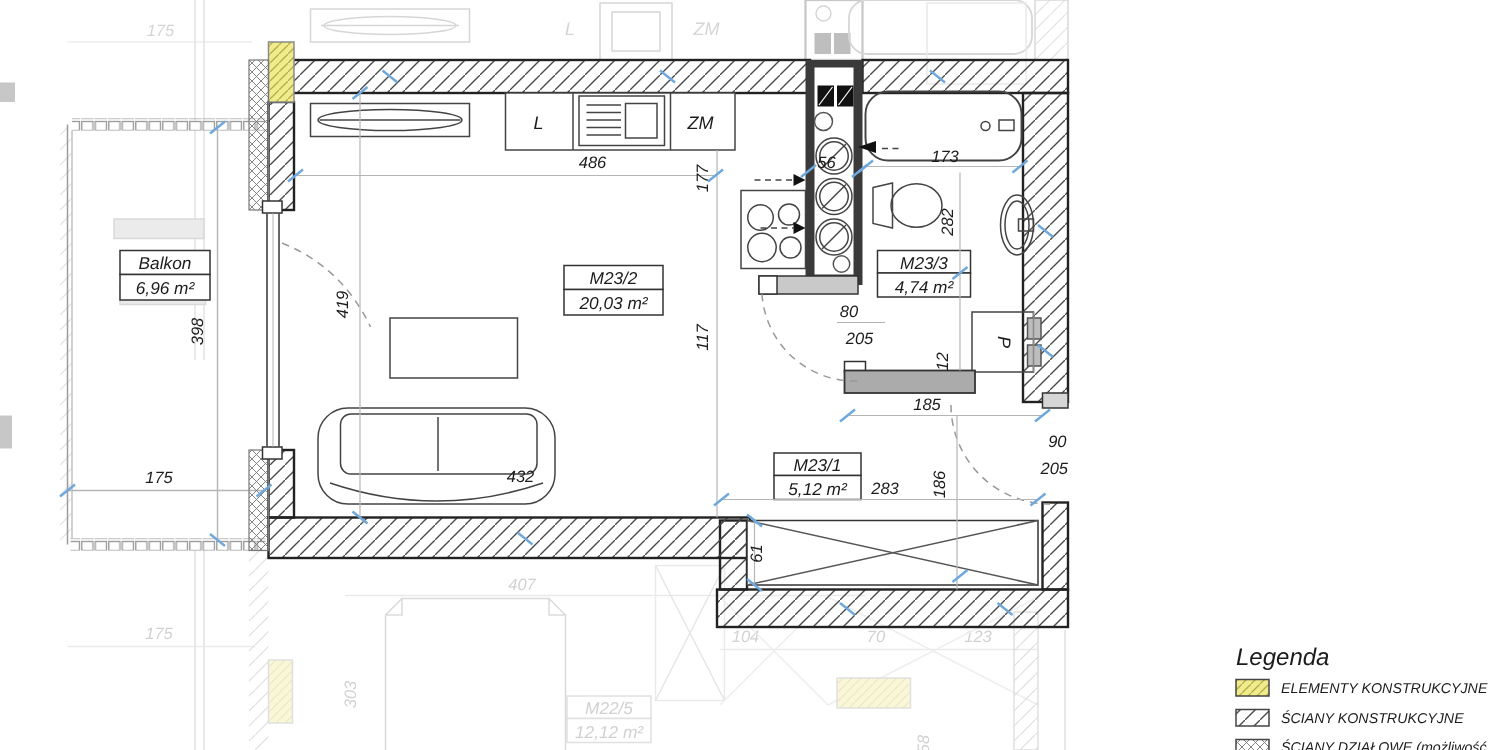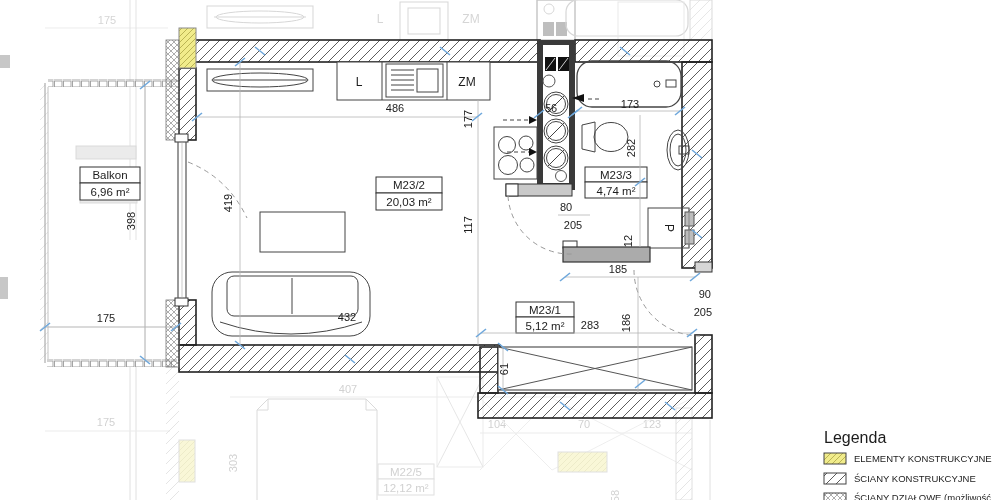--- a/index.html
+++ b/index.html
@@ -1,17 +1,17 @@
 <!DOCTYPE html>
 <html><head>
 <meta charset="utf-8">
 <style>
   html,body{margin:0;padding:0;background:#fff;}
   .stage{position:relative;width:1000px;height:500px;background:#ffffff;overflow:hidden;
-         font-family:"Liberation Sans", sans-serif;}
+         font-family:"Liberation Sans", sans-serif;font-style:italic;}
   svg{display:block}
   text{font-family:"Liberation Sans", sans-serif;fill:#1c1c1c;}
   .dim{font-size:11px;}
   .lbl{font-size:11.5px;}
   .fixlbl{font-size:12px;}
   .fadedtxt{fill:#b3b3b3;}
   .legend-title{font-size:16px;}
   .legend-item{font-size:9.5px;}
 </style>
 </head>

